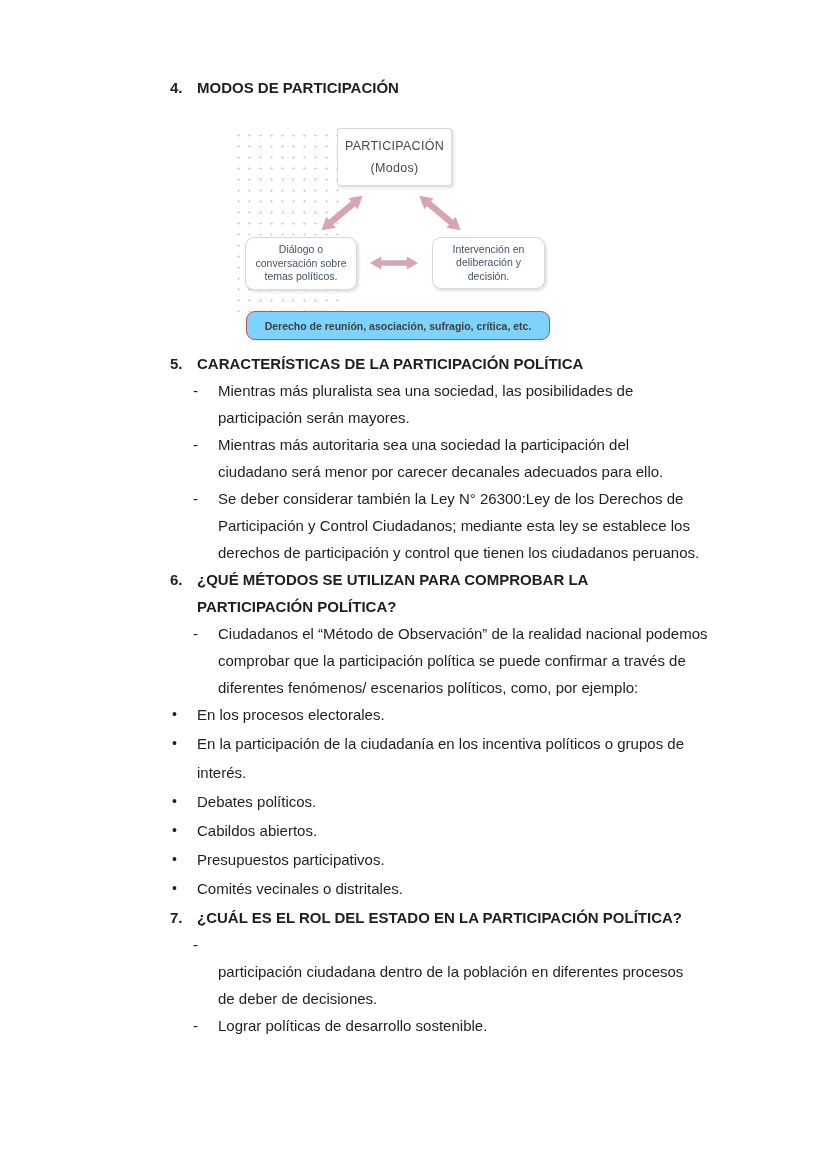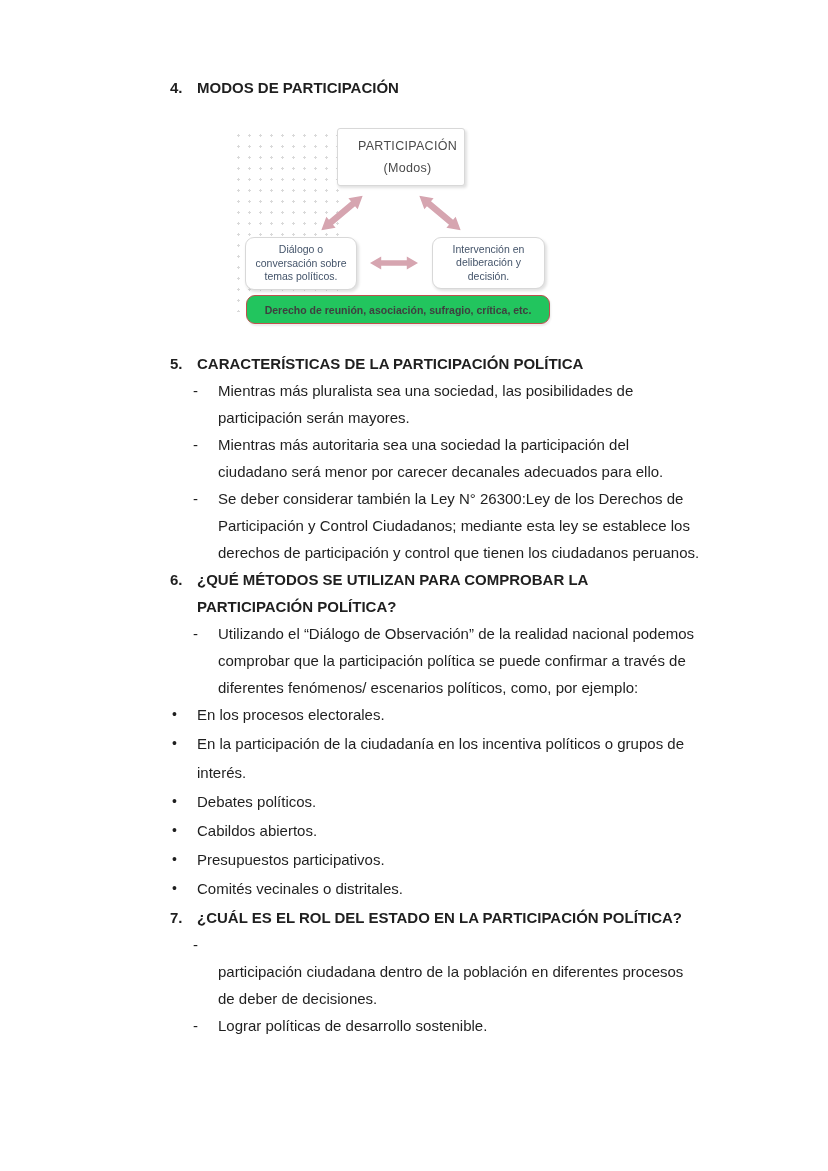--- a/index.html
+++ b/index.html
@@ -28,31 +28,30 @@
     position:absolute;left:-4px;top:3px;width:114px;height:182px;
     background-image:radial-gradient(circle,var(--dots,#d9d9d9) 1.1px,transparent 1.2px);
     background-size:11px 11px;
   }
   .dbox{
     position:absolute;background:#ffffff;
     border:1px solid var(--box-border,#d8d8d8);
     box-shadow:1.5px 2px 3px rgba(0,0,0,0.12);
     display:flex;flex-direction:column;justify-content:center;align-items:center;
     text-align:center;
-    padding-left:13px;
   }
   .topbox{left:100px;top:1px;width:113px;height:56px;border-radius:3px;
     font-size:12.5px;line-height:22px;letter-spacing:0.3px;color:var(--top-box-text,#4a4a4a);}
   .sidebox{width:112px;height:53px;border-radius:9px;
     font-size:10.5px;line-height:13.5px;color:var(--side-box-text,#44546a);padding:0 6px;box-sizing:border-box;}
   .leftbox{left:8px;top:110px;}
   .rightbox{left:195px;top:110px;width:113px;height:52px;}
   .botbox{
-    position:absolute;left:9px;top:168px;width:302px;height:27px;
-    background:#22c55e;border:1px solid var(--bottom-box-border,#c0504d);border-radius:9px;
+    position:absolute;left:9px;top:184px;width:302px;height:27px;
+    background:#7dd3fc;border:1px solid var(--bottom-box-border,#c0504d);border-radius:9px;
     display:flex;justify-content:center;align-items:center;
     font-size:10.5px;font-weight:700;color:#3f3f3f;white-space:nowrap;
     box-shadow:1px 1.5px 2px rgba(0,0,0,0.08);
   }
   .arrow{position:absolute;color:var(--arrow-pink,#d6a5b0);}
   .arrow svg{display:block;}
   .arrow-left{left:78px;top:76px;transform:rotate(-40deg);}
   .arrow-right{left:176px;top:76px;transform:rotate(40deg);}
   .arrow-horiz{left:131px;top:128px;}
 </style>
@@ -138,21 +137,21 @@
     <div class="ln hline">
       <span class="hnum">6.</span>
       <span>¿QUÉ MÉTODOS SE UTILIZAN PARA COMPROBAR LA</span>
     </div>
     <div class="ln hline">
       <span>PARTICIPACIÓN POLÍTICA?</span>
     </div>
 
     <div class="ln dash1">
       <span class="dmark">-</span>
-      <span>Utilizando el “Diálogo de Observación” de la realidad nacional podemos</span>
+      <span>Ciudadanos el “Método de Observación” de la realidad nacional podemos</span>
     </div>
     <div class="ln dashc">
       <span>comprobar que la participación política se puede confirmar a través de</span>
     </div>
     <div class="ln dashc">
       <span>diferentes fenómenos/ escenarios políticos, como, por ejemplo:</span>
     </div>
 
     <div class="bullets">
       <div class="ln bul1">

